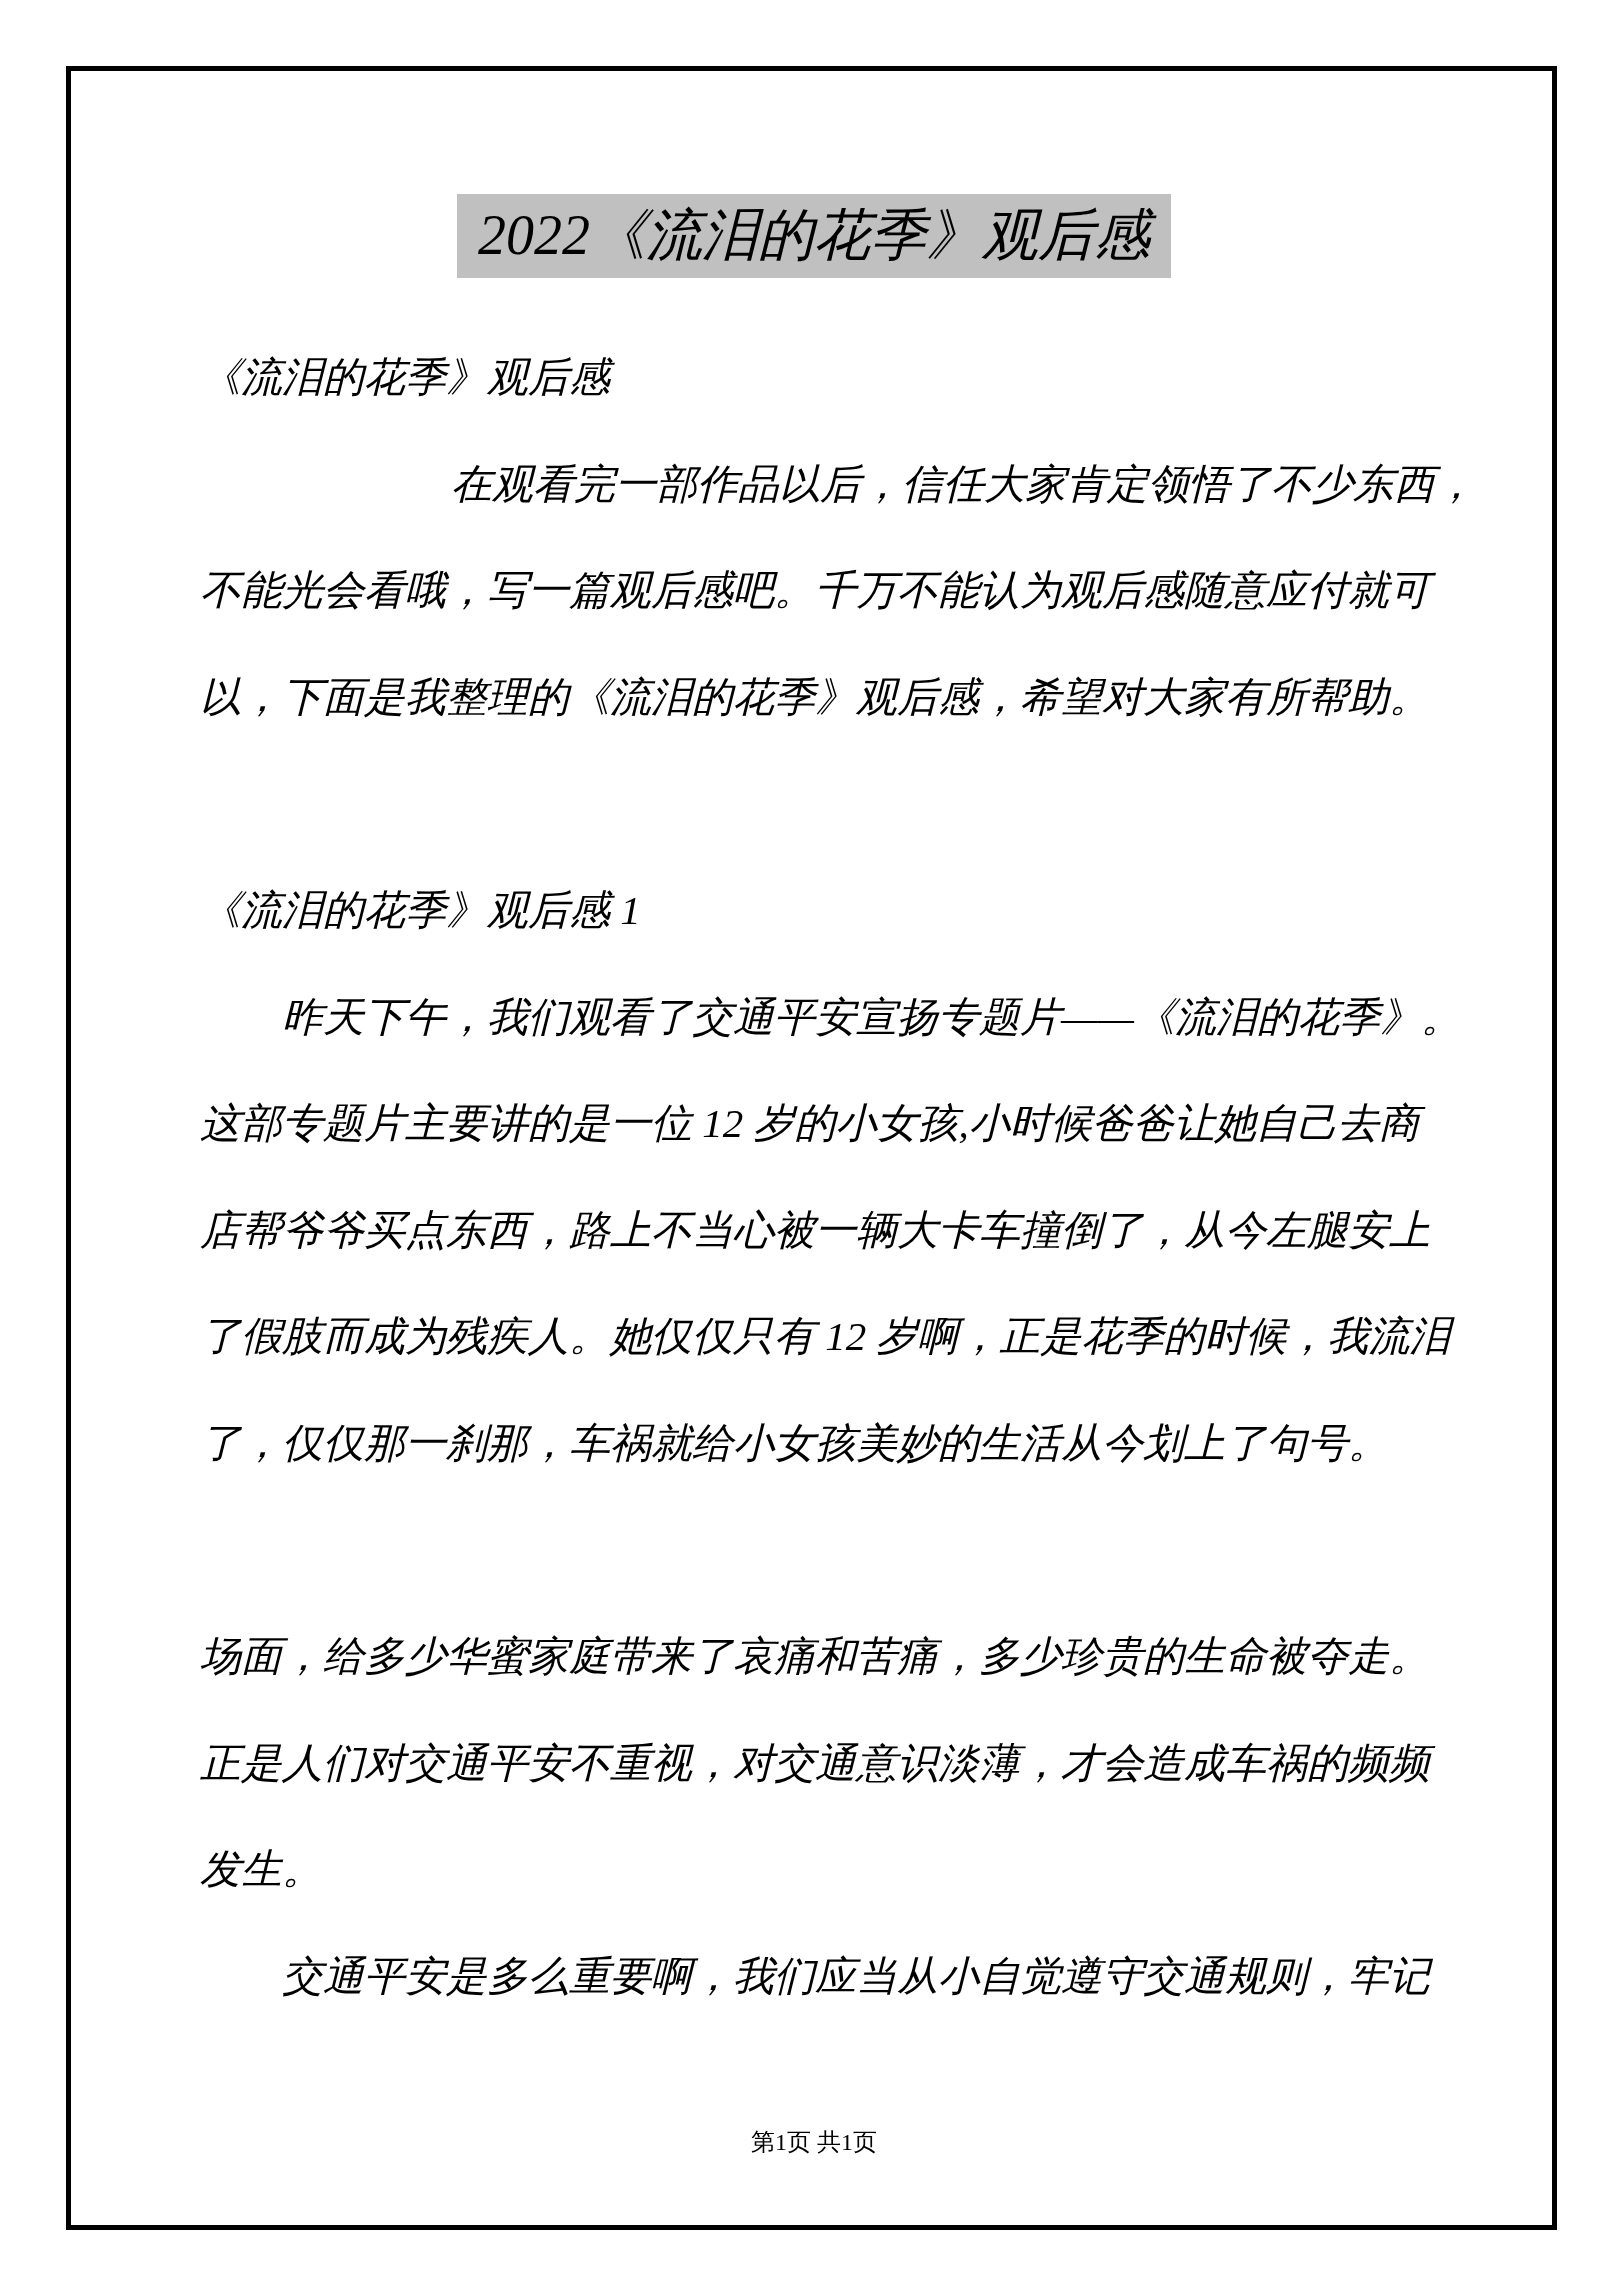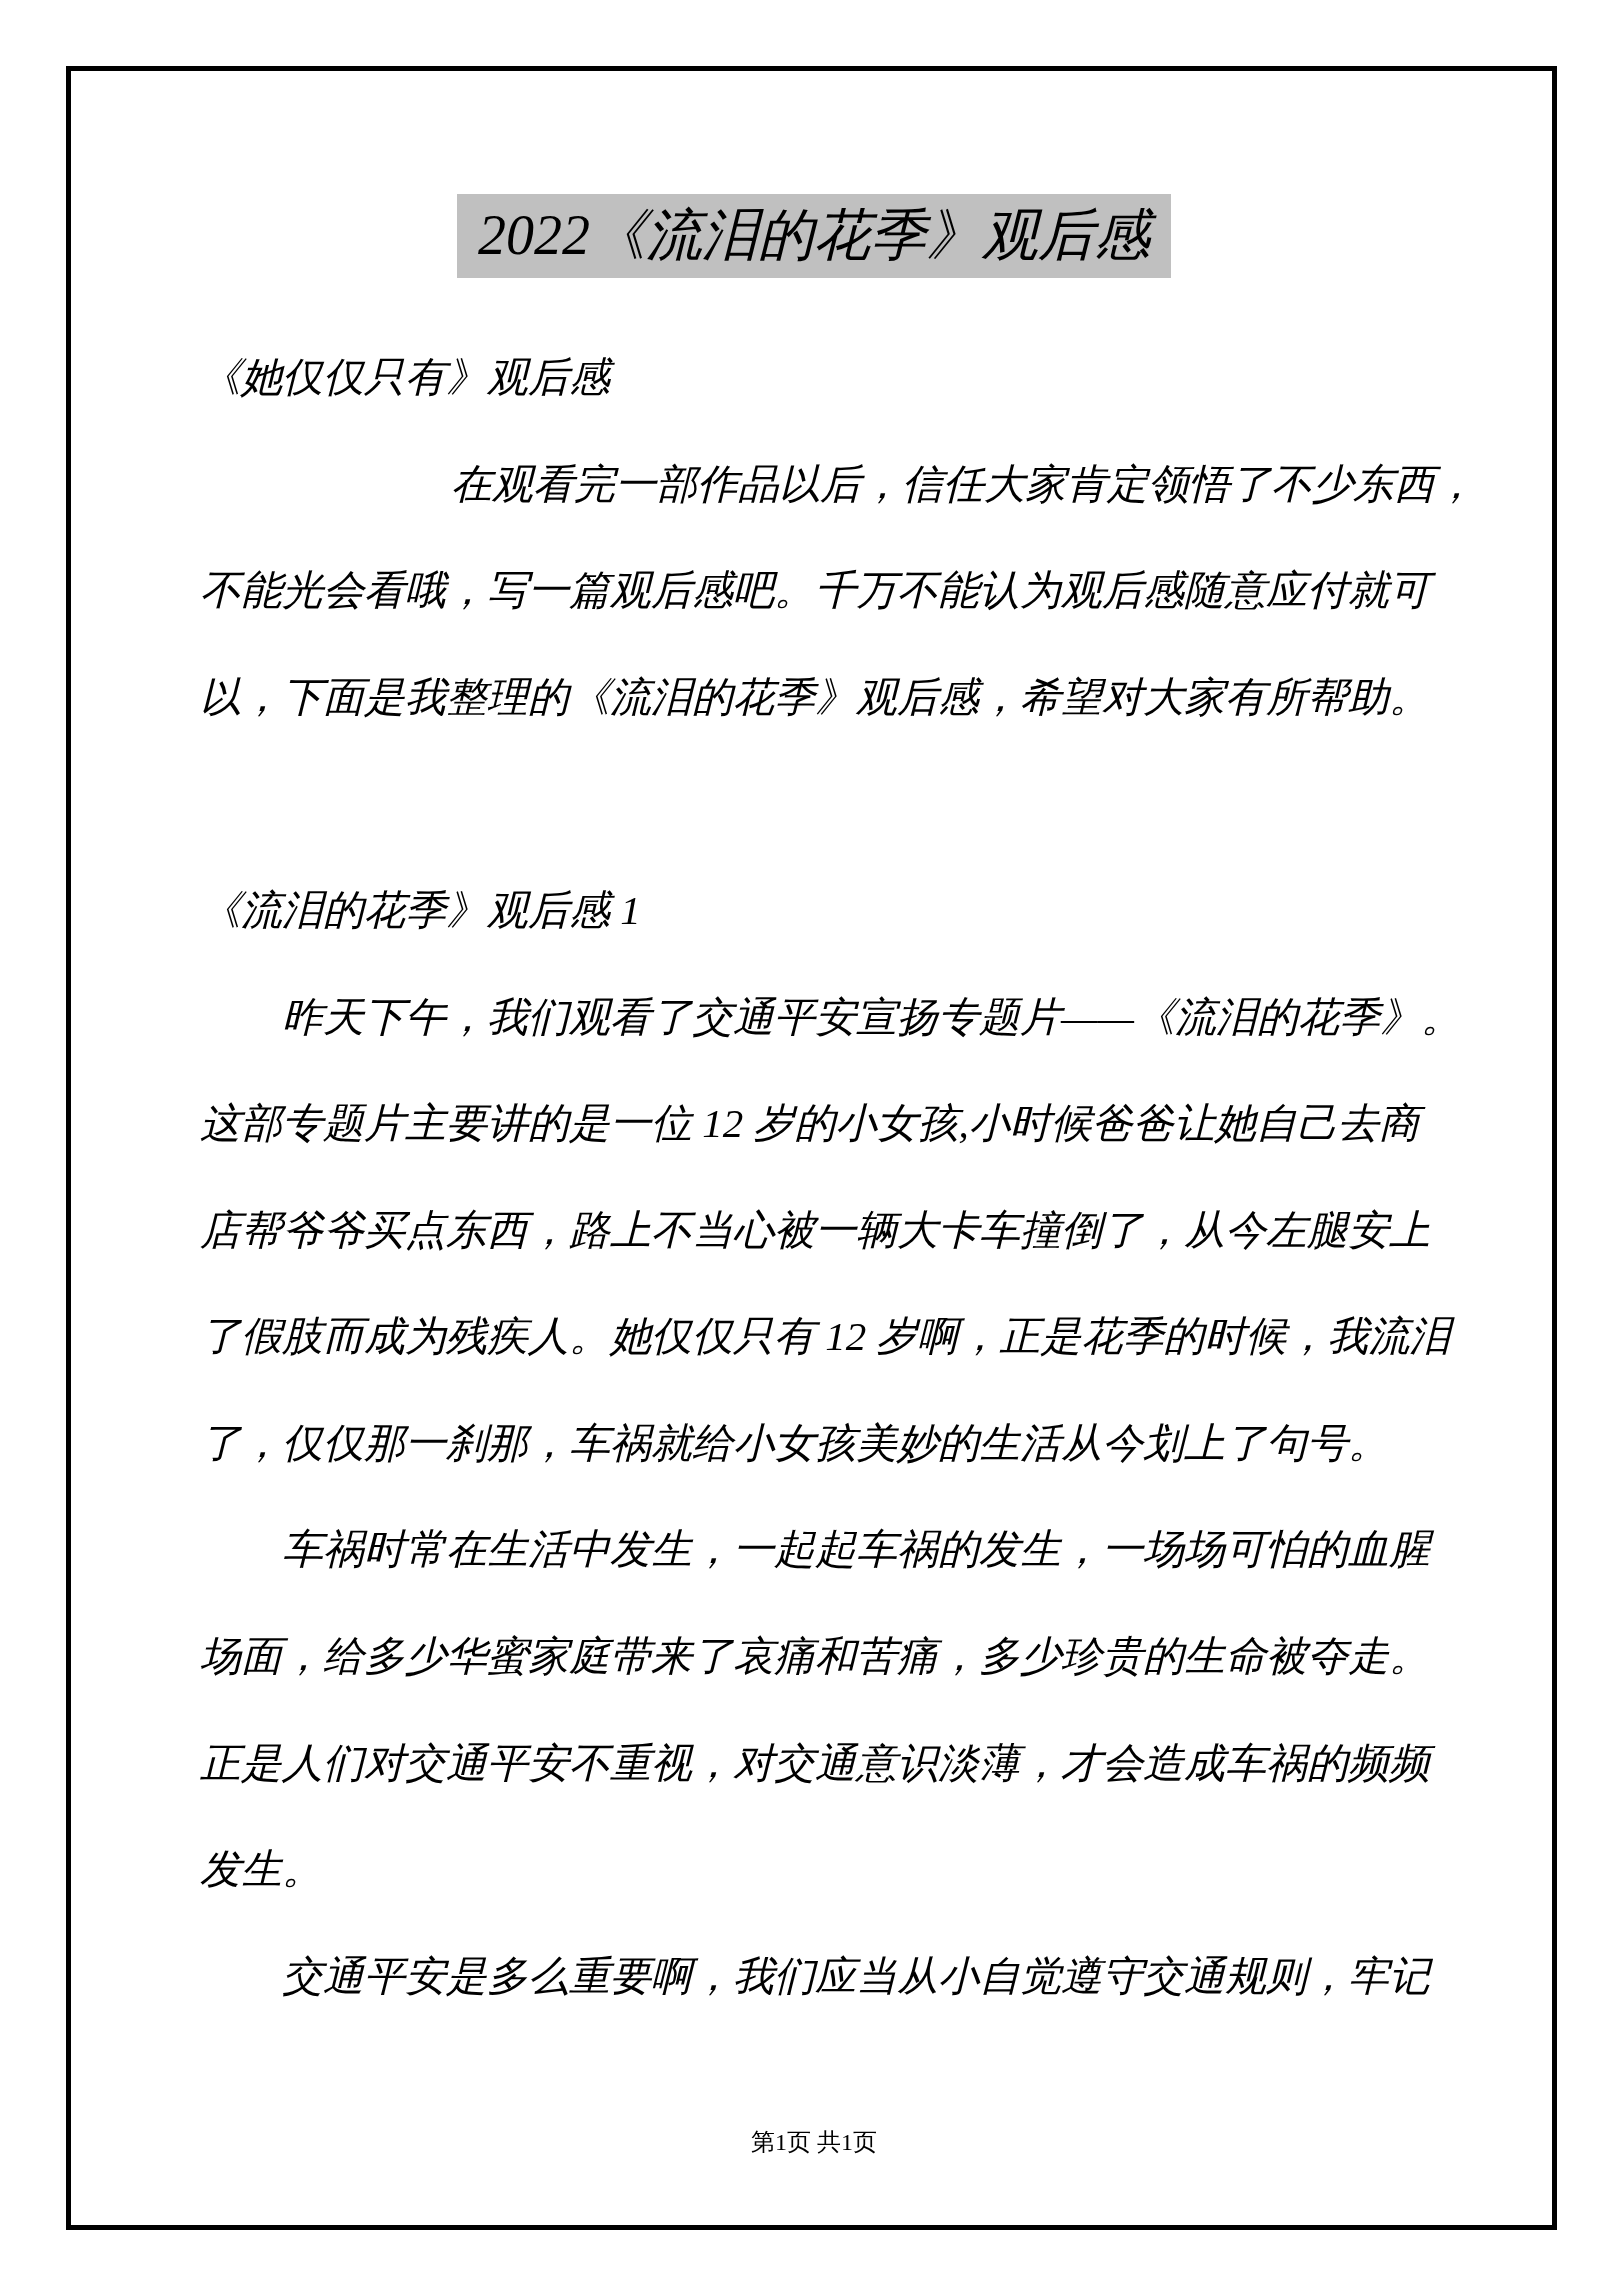--- a/index.html
+++ b/index.html
@@ -65,31 +65,30 @@
 <body>
 
 <div class="page">
 
   <div class="border-frame"></div>
 
   <div class="title-row">
     <span class="title-highlight">2022《流泪的花季》观后感</span>
   </div>
 
-  <div class="line" style="left:200px;  top:357px;">《她仅仅只有》观后感</div>
+  <div class="line" style="left:200px;  top:357px;">《流泪的花季》观后感</div>
   <div class="line" style="left:451px;  top:464px;">在观看完一部作品以后，信任大家肯定领悟了不少东西，</div>
   <div class="line" style="left:200px;  top:570px;">不能光会看哦，写一篇观后感吧。千万不能认为观后感随意应付就可</div>
   <div class="line" style="left:200px;  top:677px;">以，下面是我整理的《流泪的花季》观后感，希望对大家有所帮助。</div>
   <div class="line" style="left:200px;  top:890px;">《流泪的花季》观后感 1</div>
   <div class="line" style="left:282px;  top:997px;">昨天下午，我们观看了交通平安宣扬专题片——《流泪的花季》。</div>
   <div class="line" style="left:200px;  top:1103px;">这部专题片主要讲的是一位 12 岁的小女孩,小时候爸爸让她自己去商</div>
   <div class="line" style="left:200px;  top:1210px;font-style:italic;">店帮爷爷买点东西，路上不当心被一辆大卡车撞倒了，从今左腿安上</div>
   <div class="line" style="left:200px;  top:1316px;">了假肢而成为残疾人。她仅仅只有 12 岁啊，正是花季的时候，我流泪</div>
   <div class="line" style="left:200px;  top:1423px;">了，仅仅那一刹那，车祸就给小女孩美妙的生活从今划上了句号。</div>
-  <div class="line" style="left:282px;  top:1529px;">车祸时常在生活中发生，一起起车祸的发生，一场场可怕的血腥</div>
   <div class="line" style="left:200px;  top:1636px;">场面，给多少华蜜家庭带来了哀痛和苦痛，多少珍贵的生命被夺走。</div>
   <div class="line" style="left:200px;  top:1743px;">正是人们对交通平安不重视，对交通意识淡薄，才会造成车祸的频频</div>
   <div class="line" style="left:200px;  top:1849px;">发生。</div>
   <div class="line" style="left:282px;  top:1956px;">交通平安是多么重要啊，我们应当从小自觉遵守交通规则，牢记</div>
 
   <div class="footer">第1页 共1页</div>
 
 </div>
 
 

